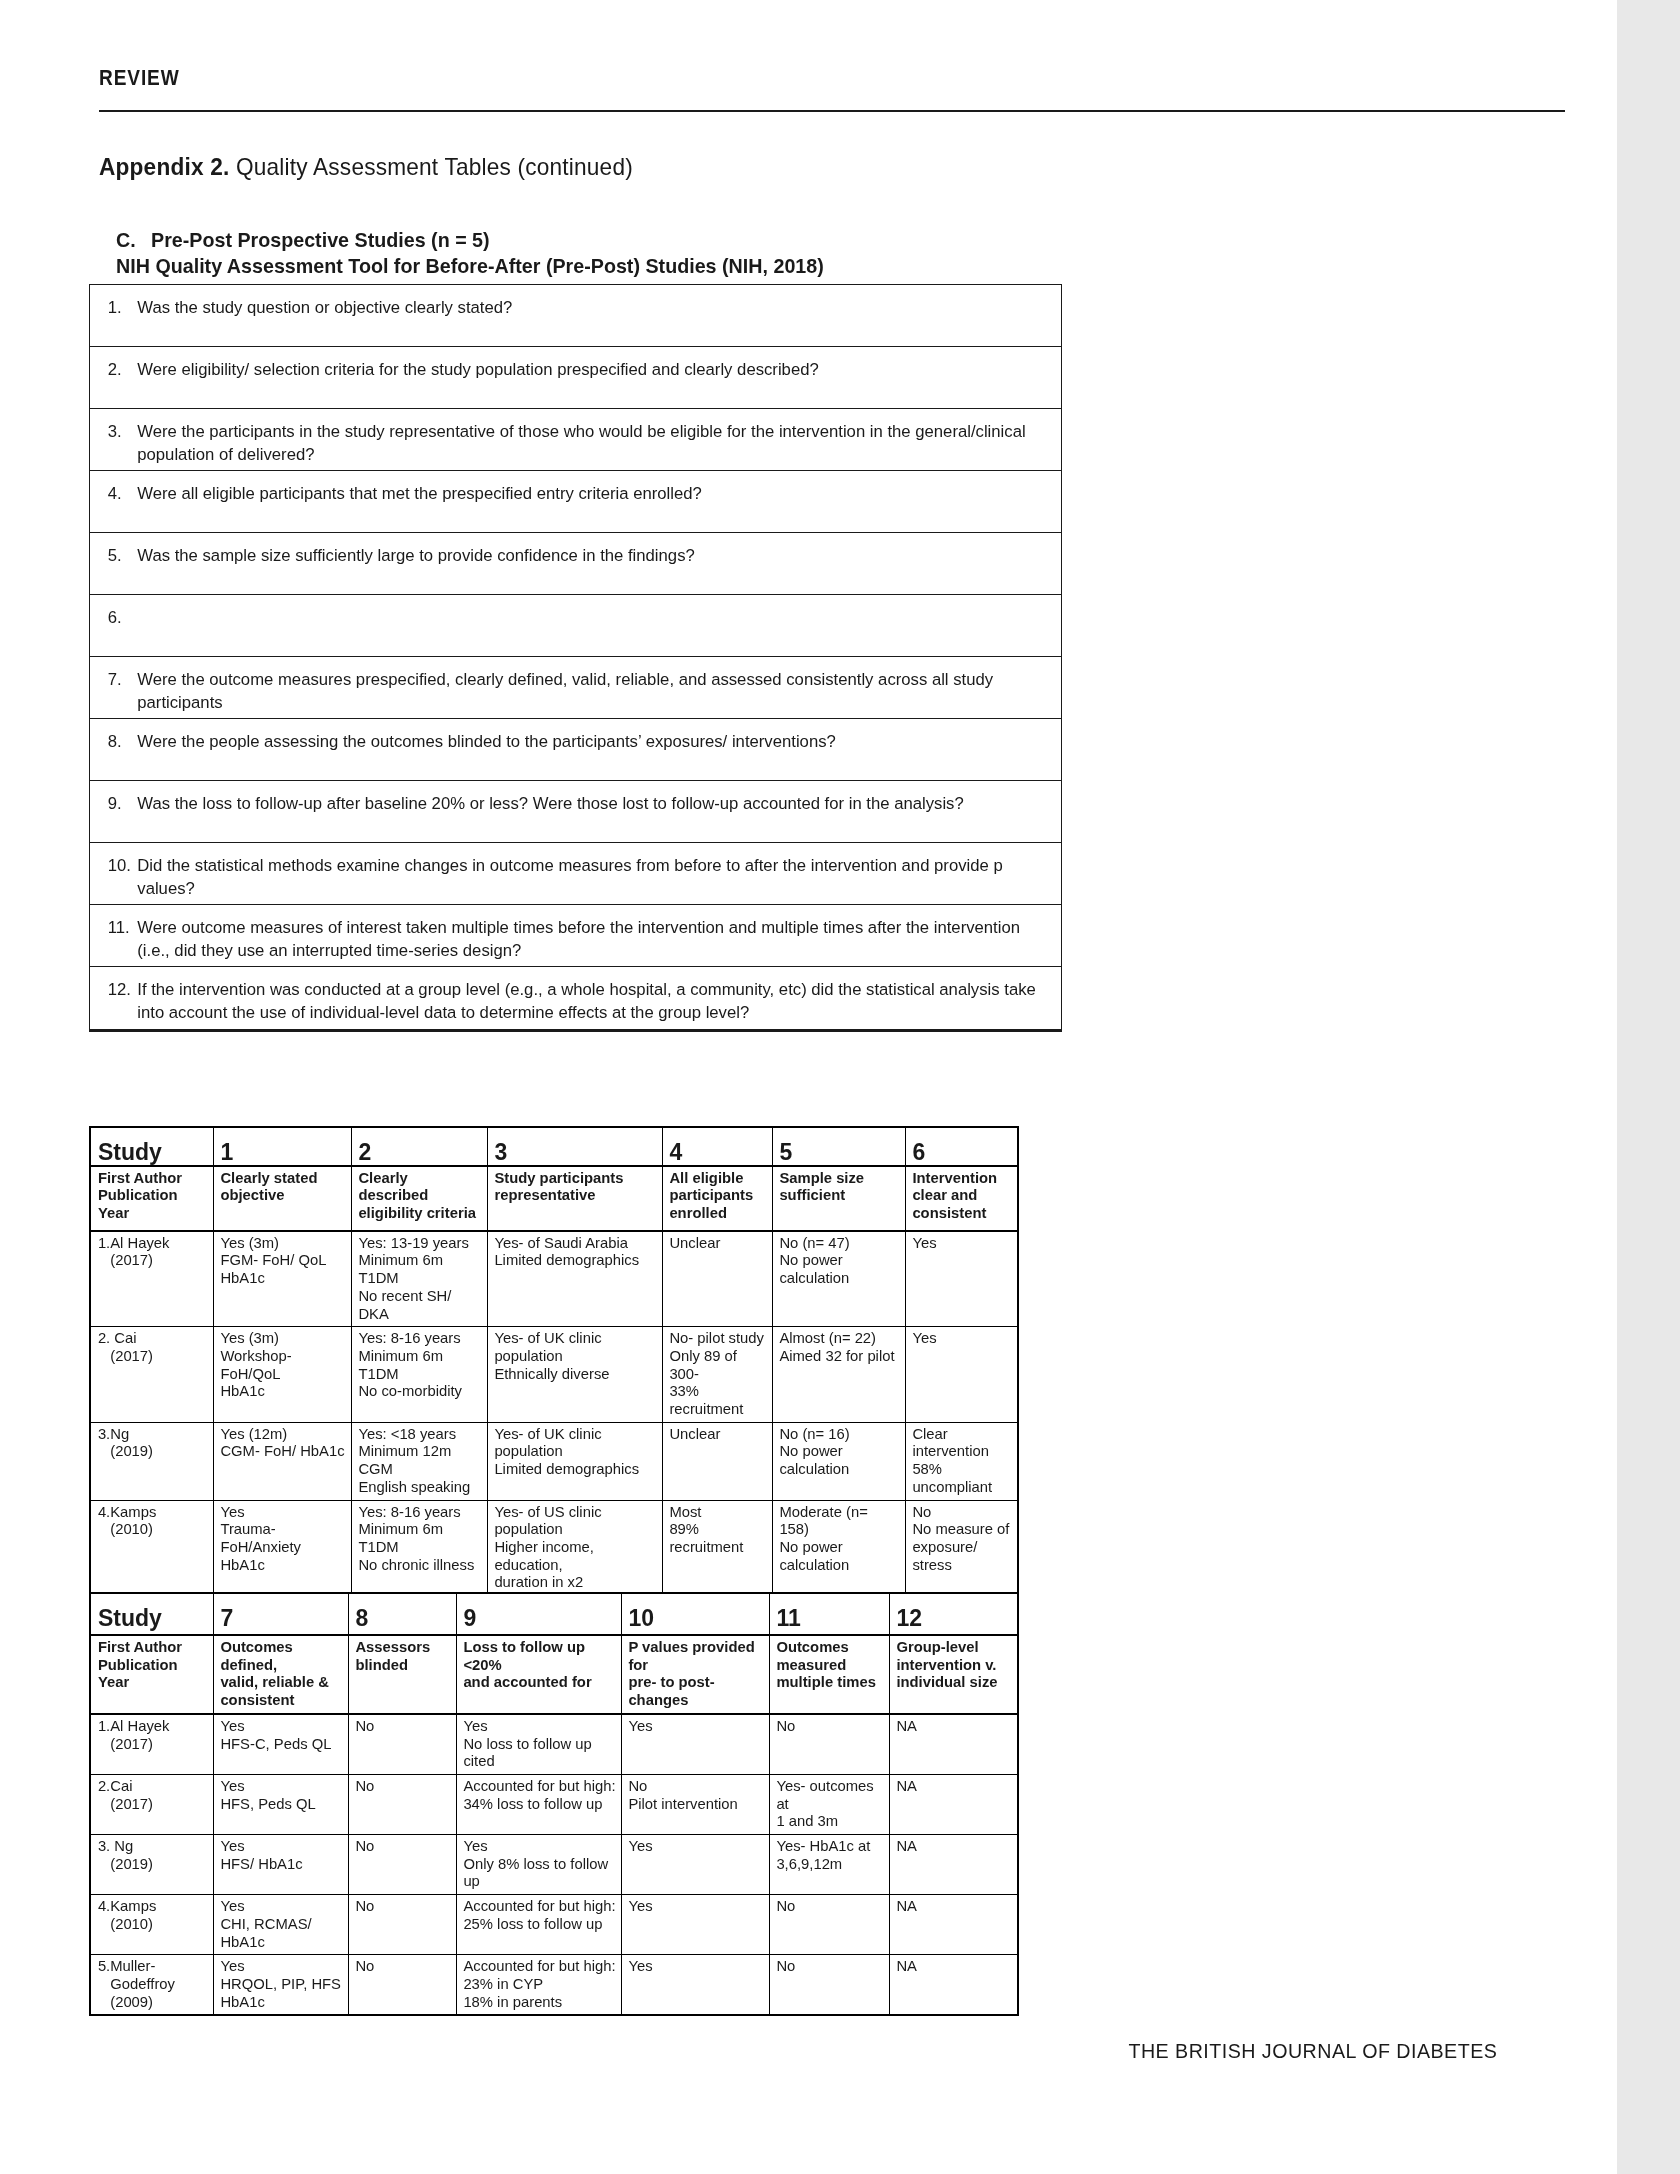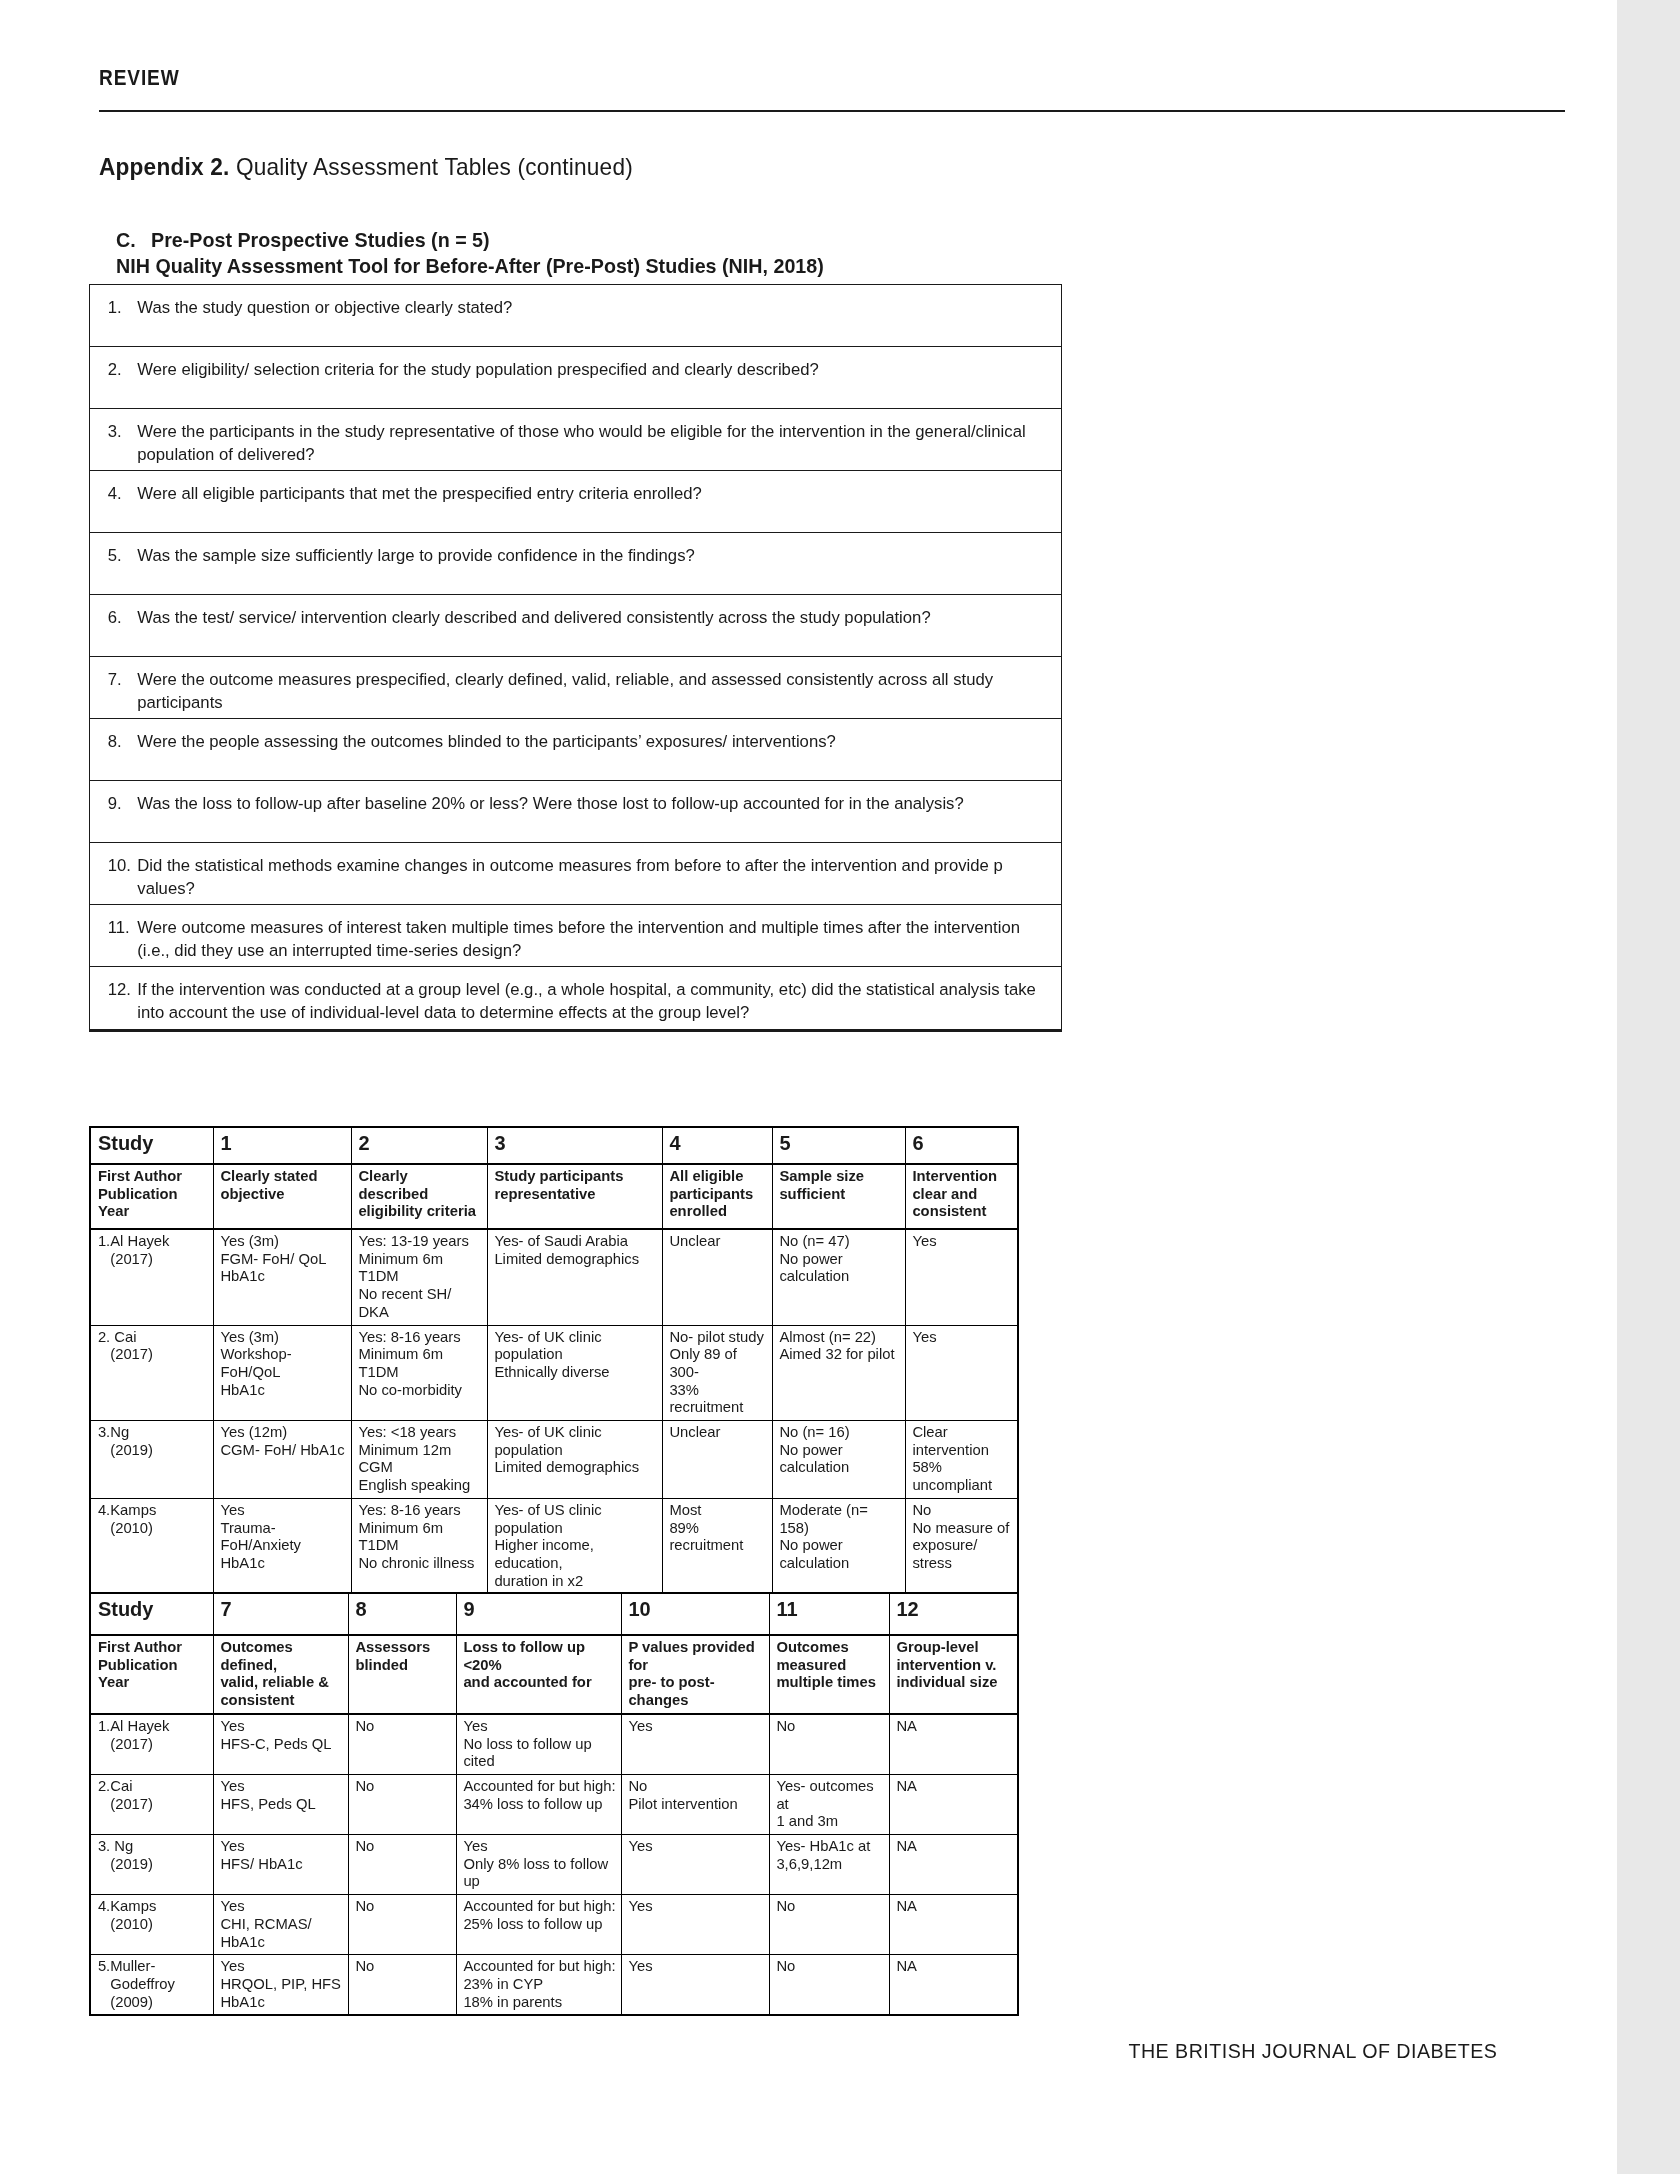--- a/index.html
+++ b/index.html
@@ -55,21 +55,21 @@
     border:2.5px solid #000;
     font-size:14.8px;line-height:17.7px;
   }
   table.qt td{
     border:1.5px solid #000;
     vertical-align:top;
     padding:3px 4.9px 3px 6.9px;
     white-space:pre-wrap;
     overflow:hidden;
   }
-  tr.num td{font-size:20px;font-weight:700;border-bottom:2.5px solid #000;padding-top:7px;}
+  tr.num td{font-size:23px;font-weight:700;border-bottom:2.5px solid #000;padding-top:16px;}
   tr.hdr td{font-weight:700;border-bottom:2.5px solid #000;margin-top:34px;}
   .t1{top:1126px;}
   .t2{top:1592px;}
   .t1 tr.num{height:37px;}
   .t1 tr.hdr{height:65px;}
   .t1 tr.data{height:63px;}
   .t2 tr.num{height:42px;}
   .t2 tr.hdr{height:63px;}
   .t2 tr.data{height:53px;}
   .footer{
@@ -113,21 +113,20 @@
     <div class="qrow">
         <span class="qnum">4.</span>
         <span class="qtext">Were all eligible participants that met the prespecified entry criteria enrolled?</span>
       </div>
     <div class="qrow">
         <span class="qnum">5.</span>
         <span class="qtext">Was the sample size sufficiently large to provide confidence in the findings?</span>
       </div>
     <div class="qrow">
         <span class="qnum">6.</span>
-        <span class="qtext">Was the test/ service/ intervention clearly described and delivered consistently across the study population?</span>
       </div>
     <div class="qrow">
         <span class="qnum">7.</span>
         <span class="qtext">Were the outcome measures prespecified, clearly defined, valid, reliable, and assessed consistently across all study participants</span>
       </div>
     <div class="qrow">
         <span class="qnum">8.</span>
         <span class="qtext">Were the people assessing the outcomes blinded to the participants’ exposures/ interventions?</span>
       </div>
     <div class="qrow">

